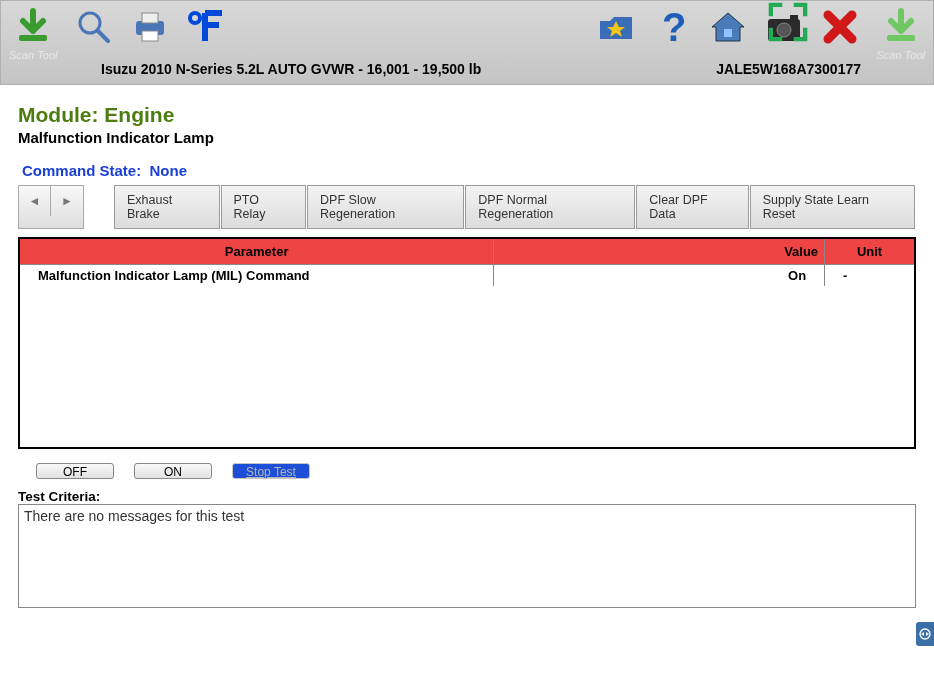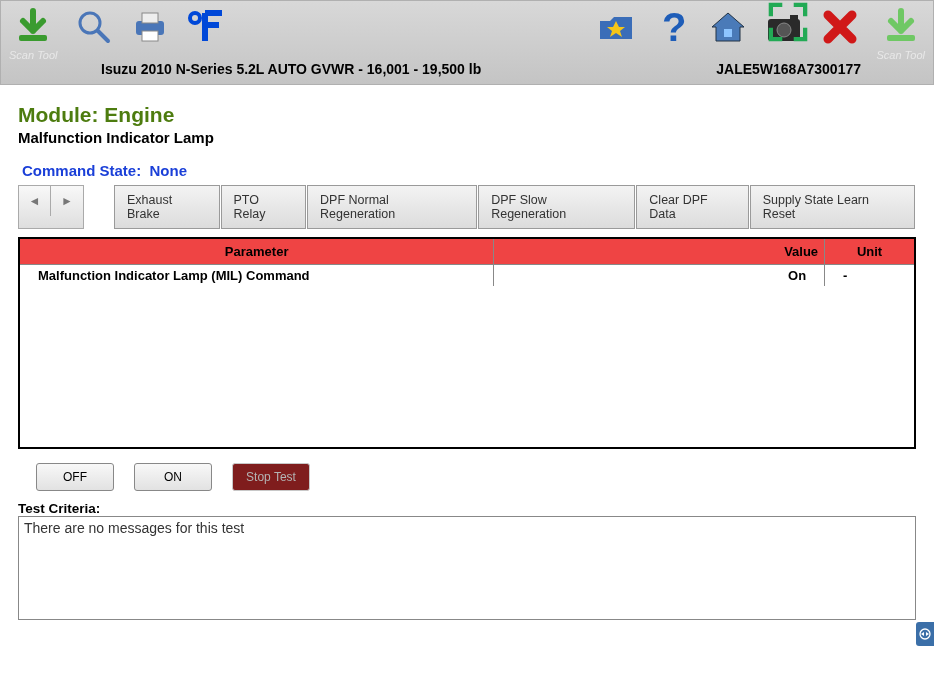--- a/index.html
+++ b/index.html
@@ -142,32 +142,33 @@
   .col-value{width:37%; text-align:right;}
   .col-unit{width:10%;}
   .button-row {
     display:flex;
     gap: 20px;
     margin-top: 14px;
     margin-left: 18px;
   }
   .cmd-btn {
     width: 78px;
-    height: 28px;
+    height: 16px;
     border: 1px solid #888;
     background: linear-gradient(#f8f8f8,#e2e2e2);
     border-radius: 3px;
     font-size: 12px;
     cursor:pointer;
   }
   .cmd-btn.disabled {
     color: #b4b4b4;
     border-color: #c8c8c8;
-    background: #7f1d1d;
+    background: #1d4ed8;
     cursor: default;
+    text-decoration: underline;
   }
   .criteria-label{
     font-weight: bold;
     font-size: 13.5px;
     margin-top: 10px;
   }
   .criteria-box {
     border: 1px solid #888;
     height: 104px;
     padding: 3px 5px;
@@ -274,22 +275,22 @@
     &nbsp;<span>None</span>
   </div>
 
   <div class="tab-row">
     <div class="nav-arrows">
       <div class="nav-arrow">◄</div>
       <div class="nav-arrow">►</div>
     </div>
     <div class="tab-btn">Exhaust Brake</div>
     <div class="tab-btn">PTO Relay</div>
+    <div class="tab-btn">DPF Slow Regeneration</div>
     <div class="tab-btn">DPF Normal Regeneration</div>
-    <div class="tab-btn">DPF Slow Regeneration</div>
     <div class="tab-btn">Clear DPF Data</div>
     <div class="tab-btn">Supply State Learn Reset</div>
   </div>
 
   <div class="table-wrap">
     <table>
       <thead>
         <tr>
           <th class="col-param">Parameter</th>
           <th class="col-value">Value</th>

